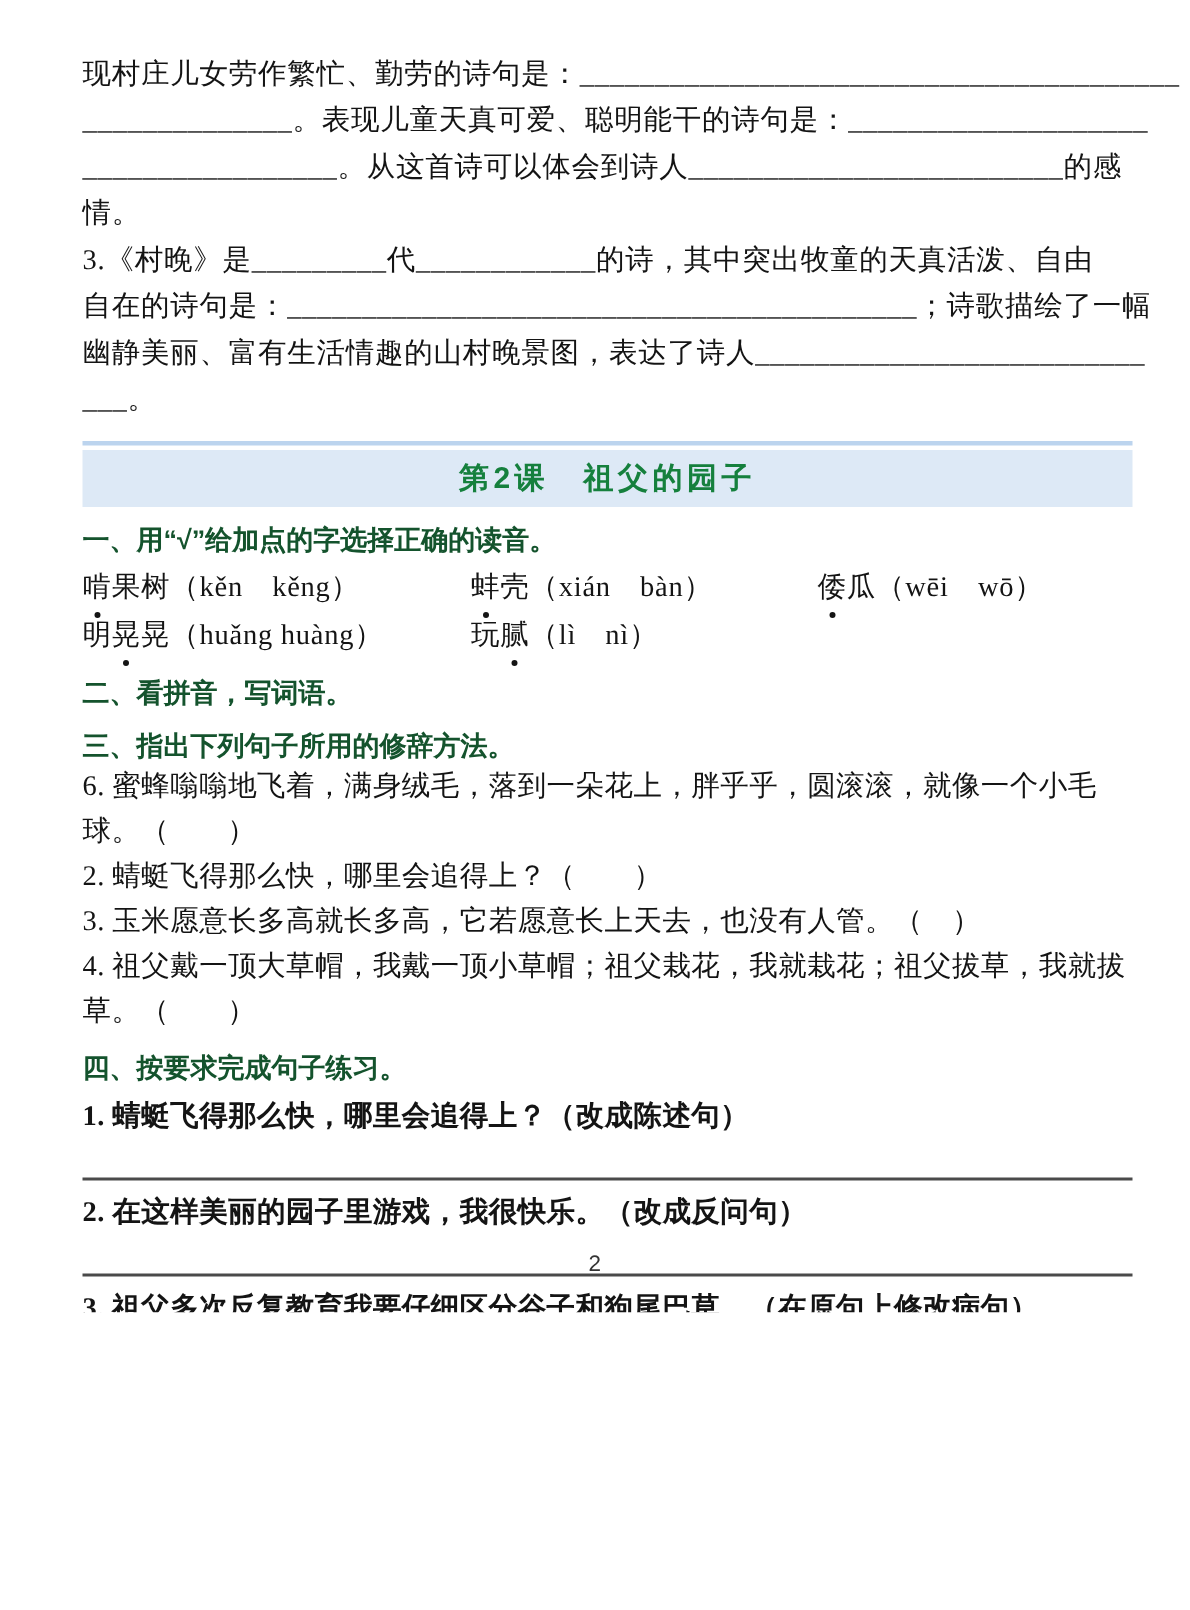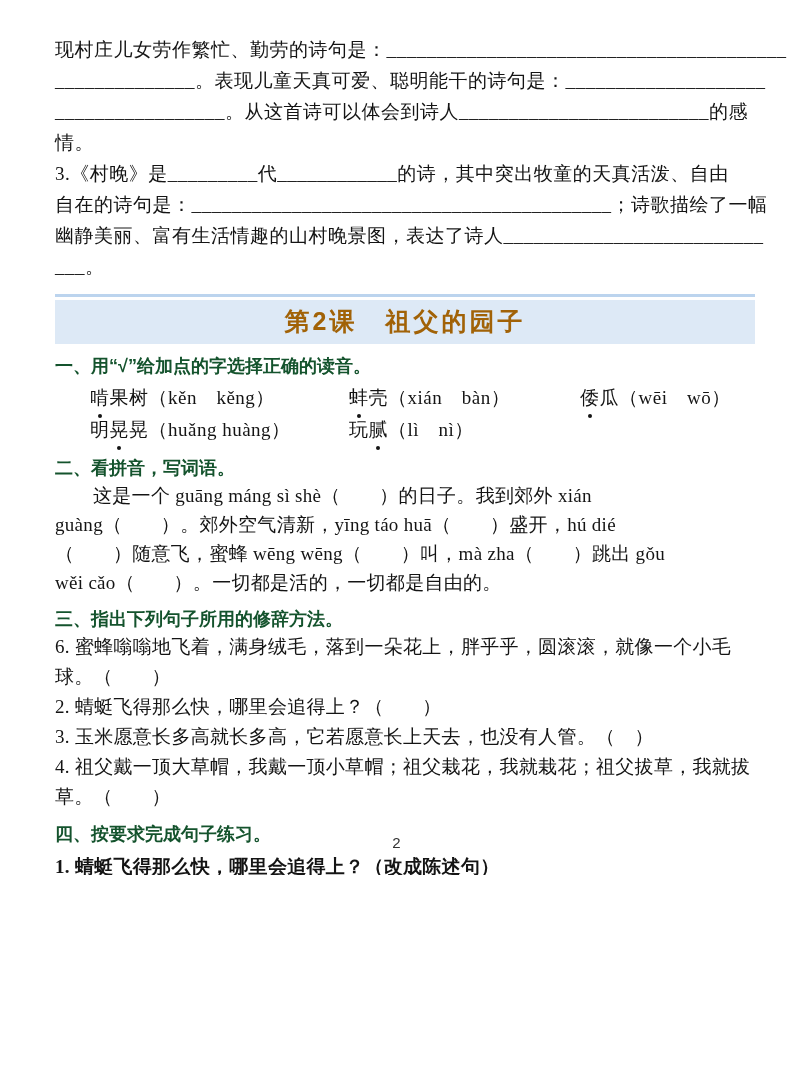--- a/index.html
+++ b/index.html
@@ -9,33 +9,33 @@
     box-sizing:border-box;
   }
   .content { padding:34px 38px 0 55px; }
 
   .intro-line { font-size:19px; line-height:31px; white-space:nowrap; letter-spacing:0.5px; }
 
   .band-topline { height:3px; background:#bcd4ee; margin-top:12px; }
   .band {
     margin-top:3px; background:#dde9f6; text-align:center;
     font-family:"Liberation Sans", sans-serif; font-weight:bold;
-    font-size:25px; color:#a16207; padding:5px 0 6px; letter-spacing:3px;
+    font-size:20px; color:#15803d; padding:5px 0 6px; letter-spacing:3px;
   }
 
   .sec-heading {
     font-family:"Liberation Sans", sans-serif; font-weight:bold;
     font-size:18px; line-height:26px; margin-top:9px; color:#14532d;
   }
 
   .pinyin-grid {
     display:grid; grid-template-columns:37% 33% 30%;
     font-size:19px; line-height:32px; margin-top:3px; letter-spacing:0.5px;
   }
-  .pinyin-item { white-space:nowrap;margin-left:35px; }
+  .pinyin-item { white-space:nowrap; }
   .dot-char { position:relative; display:inline-block; }
   .dot-char::after {
     content:""; position:absolute; left:50%; transform:translateX(-50%);
     bottom:-4px; width:4px; height:4px; border-radius:50%; background:#141414;
   }
 
   .para-line { font-size:19px; line-height:29px; white-space:nowrap; letter-spacing:0.3px; }
   .para-line.indent { text-indent:2em; }
 
   .s3-item { font-size:19px; line-height:30px; letter-spacing:0.3px; }
@@ -71,41 +71,36 @@
     <div class="sec-heading">一、用“√”给加点的字选择正确的读音。</div>
     <div class="pinyin-grid">
       <div class="pinyin-item"><span></span><span class="dot-char">啃</span><span>果树</span><span class="pinyin">（kěn　kěng）</span></div>
       <div class="pinyin-item"><span></span><span class="dot-char">蚌</span><span>壳</span><span class="pinyin">（xián　bàn）</span></div>
       <div class="pinyin-item"><span></span><span class="dot-char">倭</span><span>瓜</span><span class="pinyin">（wēi　wō）</span></div>
       <div class="pinyin-item"><span>明</span><span class="dot-char">晃</span><span>晃</span><span class="pinyin">（huǎng huàng）</span></div>
       <div class="pinyin-item"><span>玩</span><span class="dot-char">腻</span><span></span><span class="pinyin">（lì　nì）</span></div>
     </div>
 
     <div class="sec-heading">二、看拼音，写词语。</div>
-    <div>
-      <div class="para-line indent">这是一个 guāng máng sì shè（　　）的日子。我到郊外 xián</div>
-      <div class="para-line">guàng（　　）。郊外空气清新，yīng táo huā（　　）盛开，hú dié</div>
-      <div class="para-line">（　　）随意飞，蜜蜂 wēng wēng（　　）叫，mà zha（　　）跳出 gǒu</div>
-      <div class="para-line">wěi cǎo（　　）。一切都是活的，一切都是自由的。</div>
-    </div>
 
     <div class="sec-heading">三、指出下列句子所用的修辞方法。</div>
     <div>
       <div class="s3-item">6. 蜜蜂嗡嗡地飞着，满身绒毛，落到一朵花上，胖乎乎，圆滚滚，就像一个小毛球。（　　）</div>
       <div class="s3-item">2. 蜻蜓飞得那么快，哪里会追得上？（　　）</div>
       <div class="s3-item">3. 玉米愿意长多高就长多高，它若愿意长上天去，也没有人管。（　）</div>
       <div class="s3-item">4. 祖父戴一顶大草帽，我戴一顶小草帽；祖父栽花，我就栽花；祖父拔草，我就拔草。（　　）</div>
     </div>
 
     <div class="sec-heading">四、按要求完成句子练习。</div>
     <div>
       <div class="s4-item">1. 蜻蜓飞得那么快，哪里会追得上？（改成陈述句）</div>
       <div class="answer-line"></div>
       <div class="s4-item">2. 在这样美丽的园子里游戏，我很快乐。（改成反问句）</div>
       <div class="answer-line"></div>
+      <div class="s4-item">3. 祖父多次反复教育我要仔细区分谷子和狗尾巴草。（在原句上修改病句）</div>
       <div class="answer-line"></div>
       <div class="s4-item">4. 倭瓜愿意爬上架就爬上架，愿意爬上房就爬上房。（照样子，仿写句子）</div>
     </div>
 
   </div>
 
   <div class="page-number">2</div>
 </div>
 
 </body></html>

